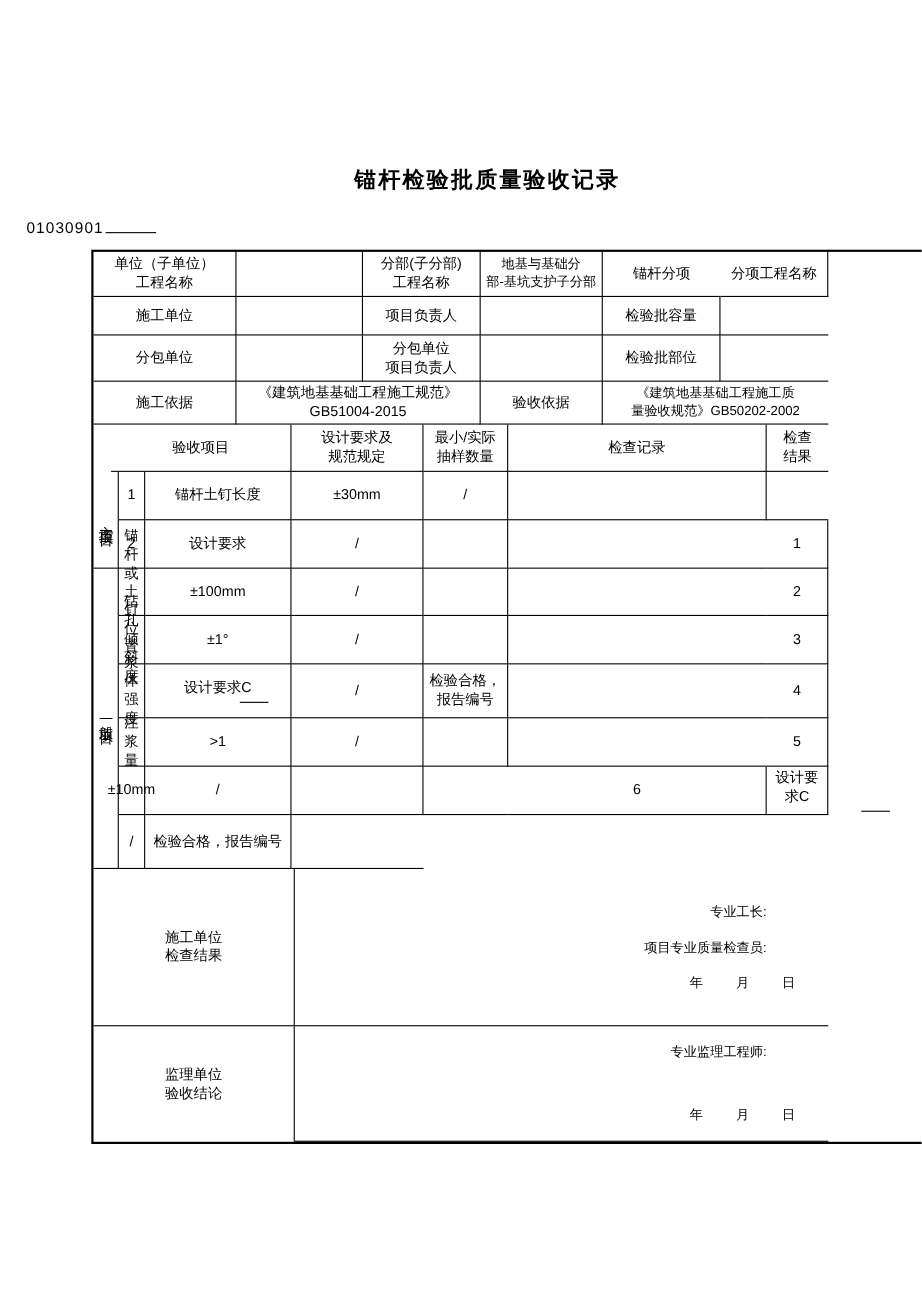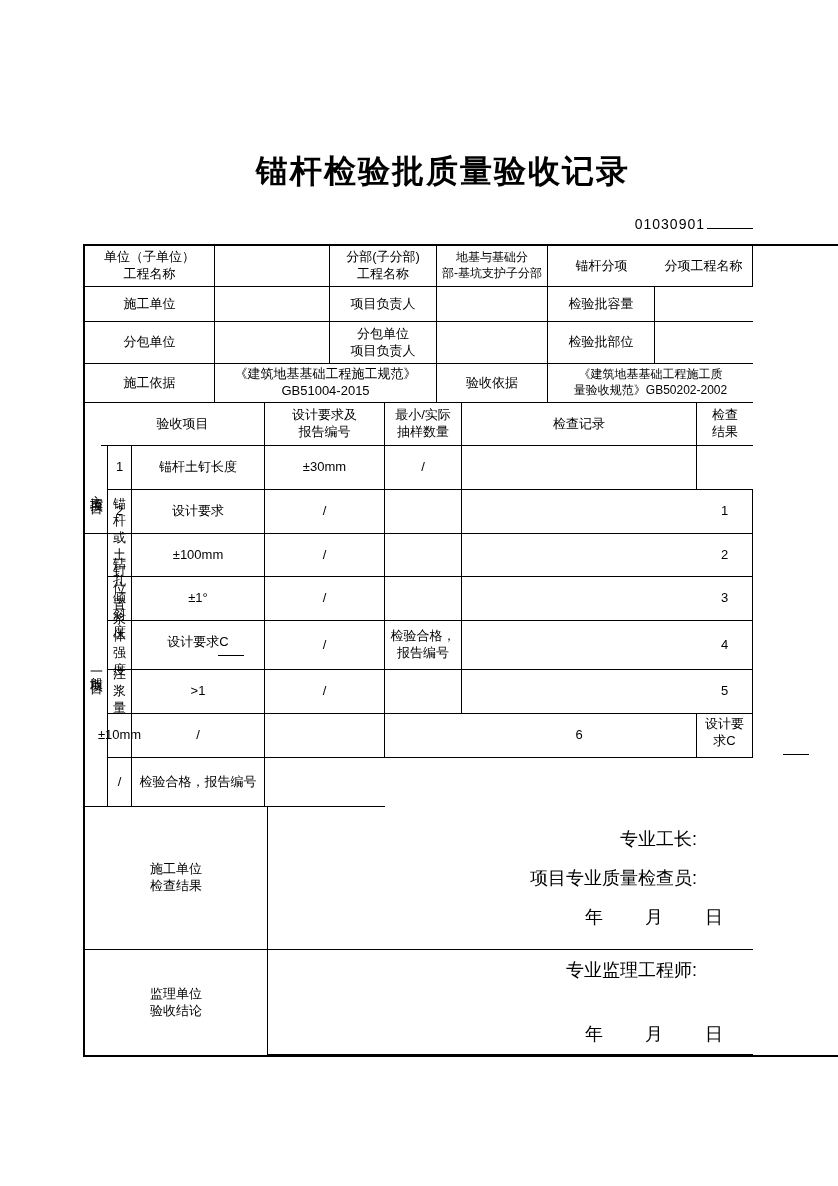--- a/index.html
+++ b/index.html
@@ -1,21 +1,21 @@
 <!DOCTYPE html>
 <html><head>
 <meta charset="utf-8">
 <style>
   * { margin:0; padding:0; box-sizing:border-box; }
   html,body { background:#ffffff; }
   body { font-family:"Liberation Sans", sans-serif; color:#000; }
   .page { position:relative; width:838px; height:1186px; background:#fff; margin:0 auto; overflow:hidden; }
 
-  .doc-title { padding-top:150px; text-align:center; font-size:32px; font-weight:bold; letter-spacing:2px;padding-left:48px; }
-  .code-line { width:753px; margin-top:22px; text-align:right; font-size:14px; letter-spacing:1px; }
+  .doc-title { padding-top:150px; text-align:center; font-size:20px; font-weight:bold; letter-spacing:2px;padding-left:48px; }
+  .code-line { width:753px; margin-top:22px; font-size:14px; letter-spacing:1px;margin-left:24px; }
   .code-underline { display:inline-block; width:46px; border-bottom:1px solid #000; height:13px; margin-left:2px; }
 
   .form { width:790px; margin:12px 0 0 83px; border:2px solid #000; background:#fff; }
 
   .grid { display:grid; }
   .secA { grid-template-columns:130px 115px 107px 111px 107px 98px; grid-template-rows:41px 35px 42px 39px; }
   .secB { grid-template-columns:23px 24px 133px 120px 77px 235px 56px; grid-template-rows:43px 44px 44px 43px 44px 49px 44px 44px 49px; }
   .secC { grid-template-columns:183px 485px; grid-template-rows:143px 105px; }
 
   .c { border-right:1px solid #000; border-bottom:1px solid #000;
@@ -31,21 +31,21 @@
 
   .vlabel { writing-mode:vertical-rl; text-orientation:upright; letter-spacing:3px; font-size:13px;
             display:flex; align-items:center; justify-content:center; white-space:normal;
             border-right:1px solid #000; border-bottom:1px solid #000; padding:2px 0; }
   .v-main { grid-column:1; grid-row:2 / span 2; }
   .v-gen  { grid-column:1; grid-row:4 / span 6; }
 
   .blank { align-self:flex-start; margin-left:84px; width:26px; height:0; border-bottom:1.4px solid #000; margin-top:4px; }
 
   .sigcell { border-bottom:1px solid #000; display:flex; flex-direction:column; justify-content:center;
-             align-items:flex-end; padding-right:56px; font-size:18px; gap:15px; }
+             align-items:flex-end; padding-right:56px; font-size:12px; gap:15px; }
   .sig-date { margin-right:-28px; letter-spacing:2px; }
   .sup { gap:40px; }
 </style>
 </head>
 <body>
 
 <div class="page">
 
   <div class="doc-title">锚杆检验批质量验收记录</div>
 
@@ -83,21 +83,21 @@
       <div class="c span23">《建筑地基基础工程施工规范》
 GB51004-2015</div>
       <div class="c">验收依据</div>
       <div class="c lc span56 small">《建筑地基基础工程施工质
 量验收规范》GB50202-2002</div>
     </div>
 
     <div class="grid secB">
       <div class="c hspan13">验收项目</div>
       <div class="c">设计要求及
-报告编号</div>
+规范规定</div>
       <div class="c">最小/实际
 抽样数量</div>
       <div class="c">检查记录</div>
       <div class="c lc">检查
 结果</div>
 
       <div class="vlabel v-main">主控项目</div>
 
       <div class="c">1</div>
       <div class="c">锚杆土钉长度</div>

